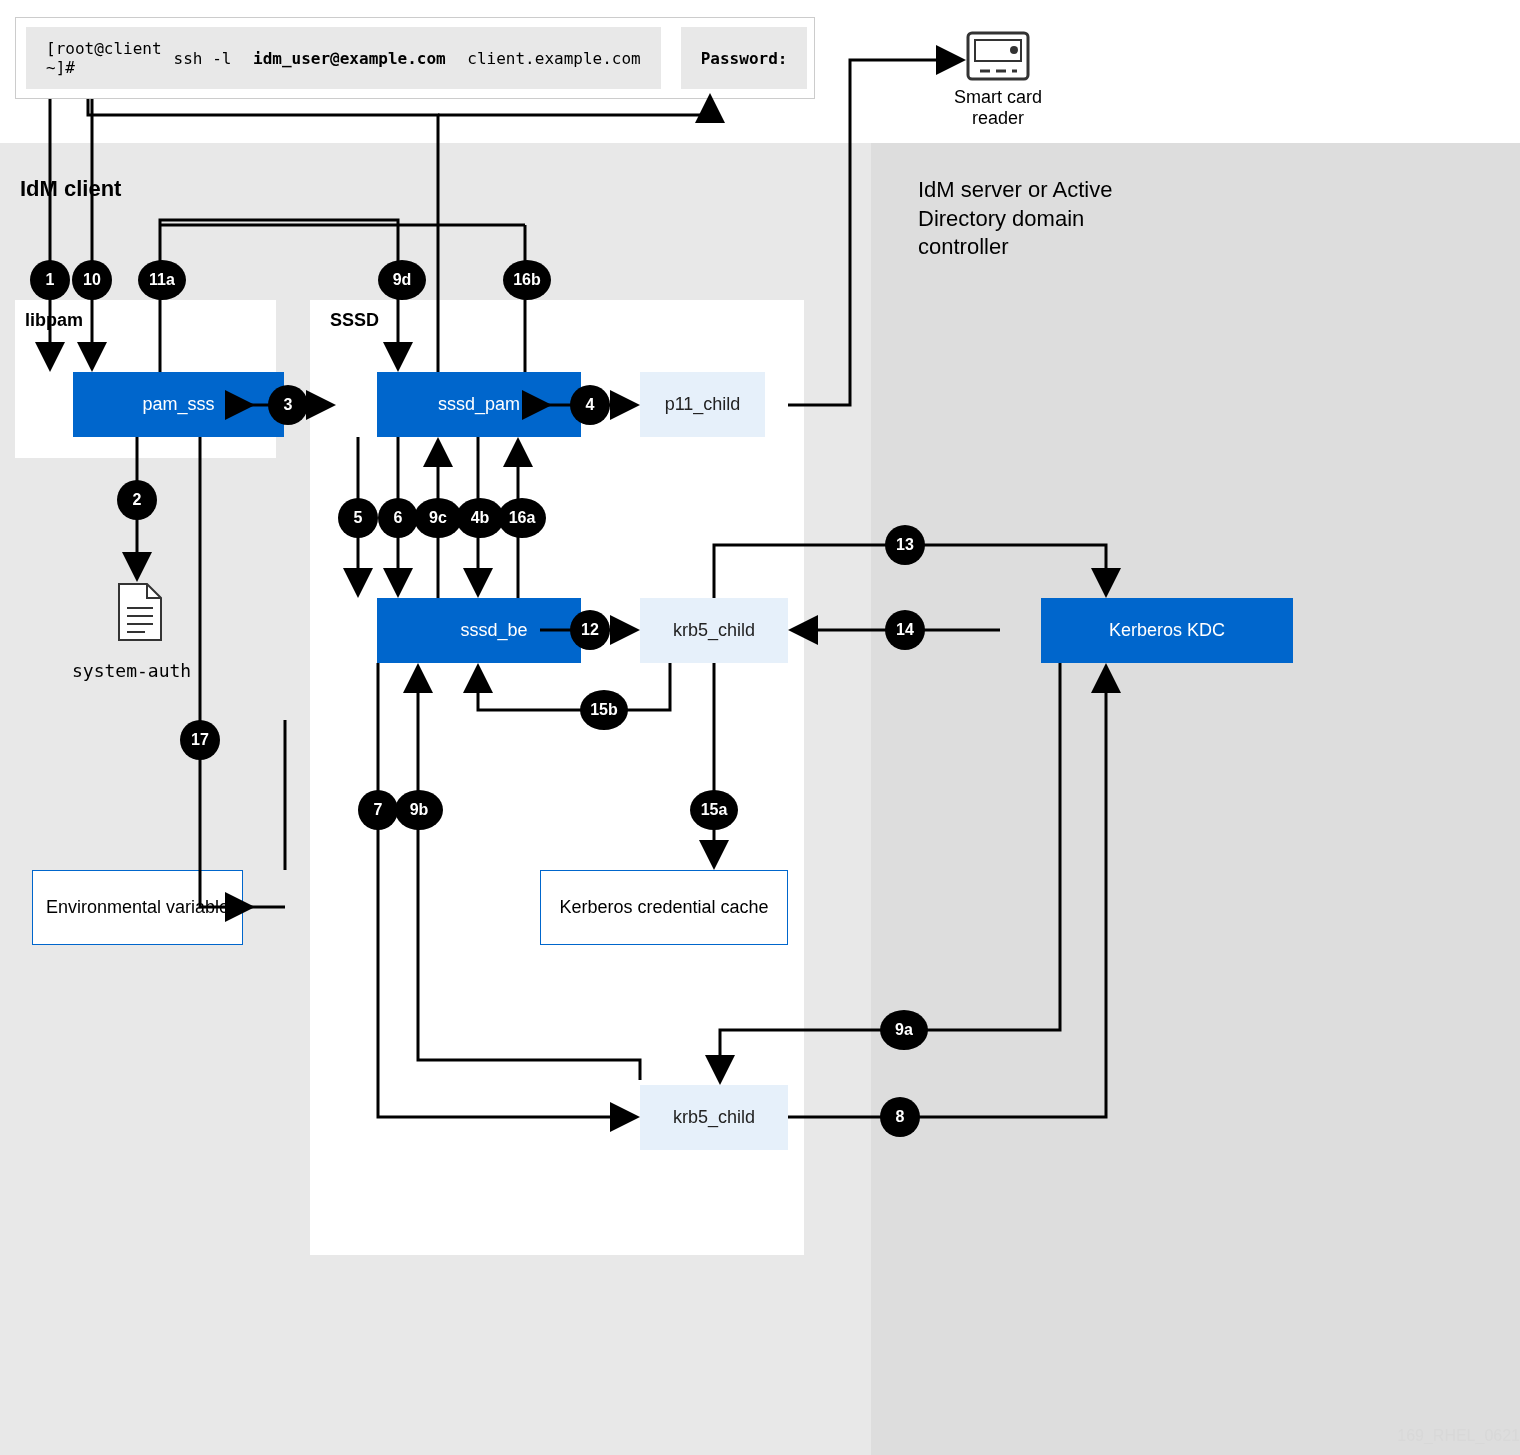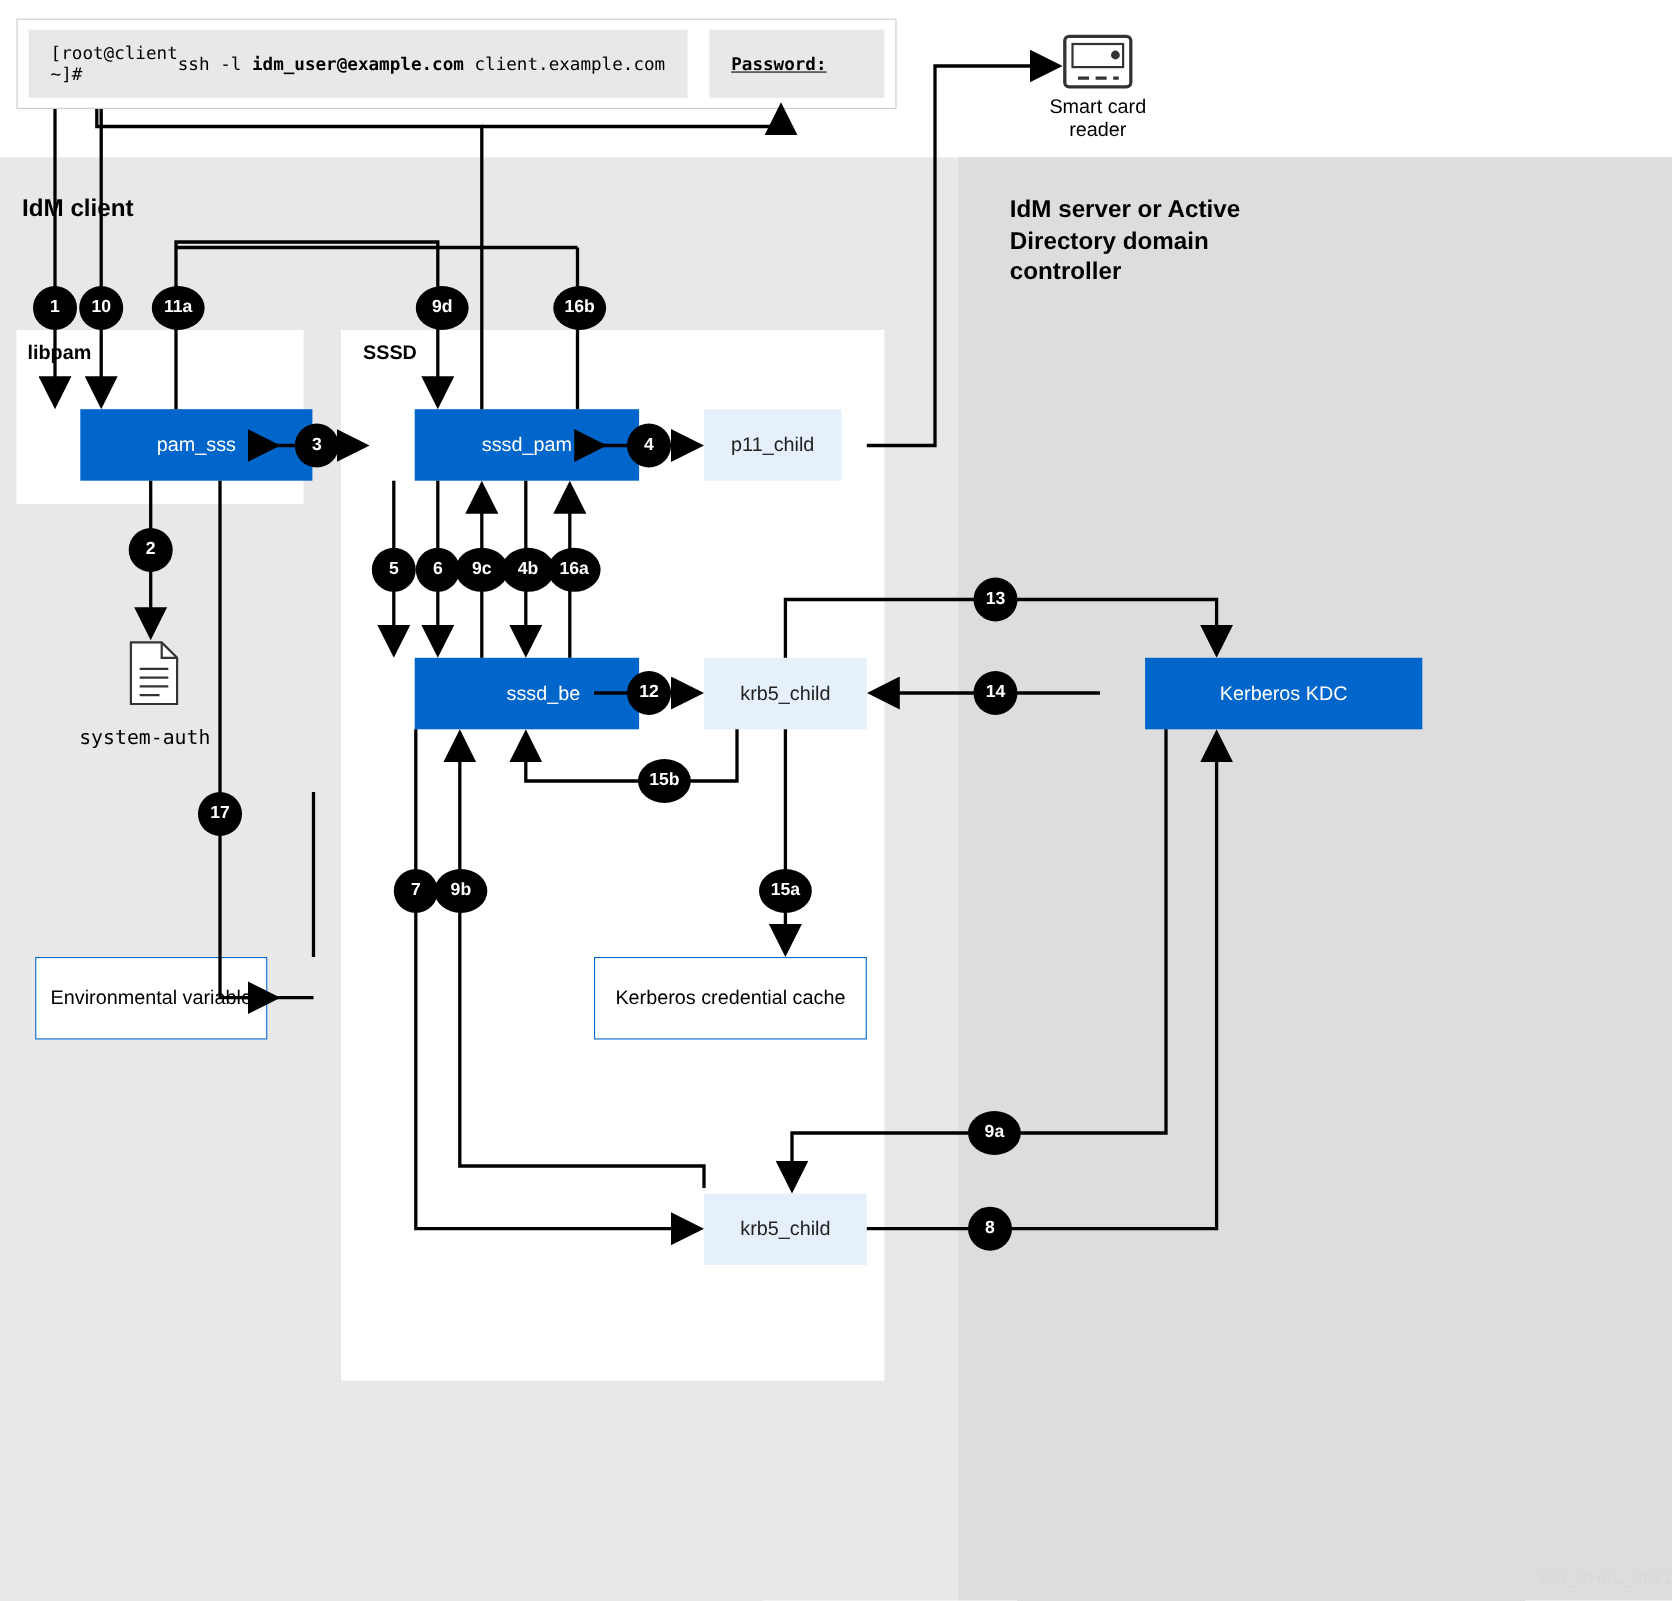--- a/index.html
+++ b/index.html
@@ -1,27 +1,27 @@
 <!DOCTYPE html>
 <html><head>
   <meta charset="utf-8">
   <style>
     * { box-sizing: border-box; margin: 0; padding: 0; }
     body { font-family: Arial, Helvetica, sans-serif; background: #fff; width: 1520px; height: 1455px; position: relative; }
     .main-bg { position: absolute; left: 0; top: 143px; width: 1520px; height: 1312px; background: #e8e8e8; }
     .idm-server-bg { position: absolute; left: 871px; top: 143px; width: 649px; height: 1312px; background: #ddd; }
     .terminal-container { position: absolute; left: 15px; top: 17px; width: 800px; height: 82px; border: 1px solid #ccc; background: #fff; display: flex; align-items: center; }
-    .terminal-box { background: #e8e8e8; height: 62px; margin: 0 10px; display: flex; align-items: center; padding: 0 20px; font-family: monospace; font-size: 16px; }
+    .terminal-box { background: #e8e8e8; height: 62px; margin: 0 10px; display: flex; align-items: center; padding: 0 20px; font-family: monospace; font-size: 16px; gap: 12px; }
     .terminal-ssh { flex: 1; }
-    .terminal-pwd { width: 185px; text-decoration: underline; }
+    .terminal-pwd { width: 185px; }
     .bold { font-weight: bold; }
     .smartcard-icon { position: absolute; left: 966px; top: 31px; }
     .smartcard-label { position: absolute; left: 936px; top: 87px; width: 124px; text-align: center; font-size: 18px; }
     .idm-client-label { position: absolute; left: 20px; top: 176px; font-size: 22px; font-weight: bold; }
-    .idm-server-label { position: absolute; left: 918px; top: 176px; font-size: 22px; font-weight: bold; width: 260px; line-height: 1.3; }
+    .idm-server-label { position: absolute; left: 918px; top: 176px; font-size: 22px; font-weight: normal; width: 260px; line-height: 1.3; }
     .libpam-container { position: absolute; left: 15px; top: 300px; width: 261px; height: 158px; background: #fff; }
     .libpam-label { position: absolute; left: 25px; top: 310px; font-size: 18px; font-weight: bold; }
     .sssd-container { position: absolute; left: 310px; top: 300px; width: 494px; height: 955px; background: #fff; }
     .sssd-label { position: absolute; left: 330px; top: 310px; font-size: 18px; font-weight: bold; }
     .blue-box { position: absolute; background: #0066cc; color: #fff; display: flex; align-items: center; justify-content: center; font-size: 18px; height: 65px; font-weight: 500; margin-left: 41px; }
     .light-box { position: absolute; background: #e6f0fa; color: #222; display: flex; align-items: center; justify-content: center; font-size: 18px; height: 65px; }
     .outline-box { position: absolute; border: 1px solid #0066cc; background: #fff; display: flex; align-items: center; justify-content: center; text-align: center; font-size: 18px; line-height: 1.3; }
     .pam-sss { left: 32px; top: 372px; width: 211px; }
     .sssd-pam { left: 336px; top: 372px; width: 204px; }
     .sssd-be { left: 336px; top: 598px; width: 204px; padding-left: 30px; }

